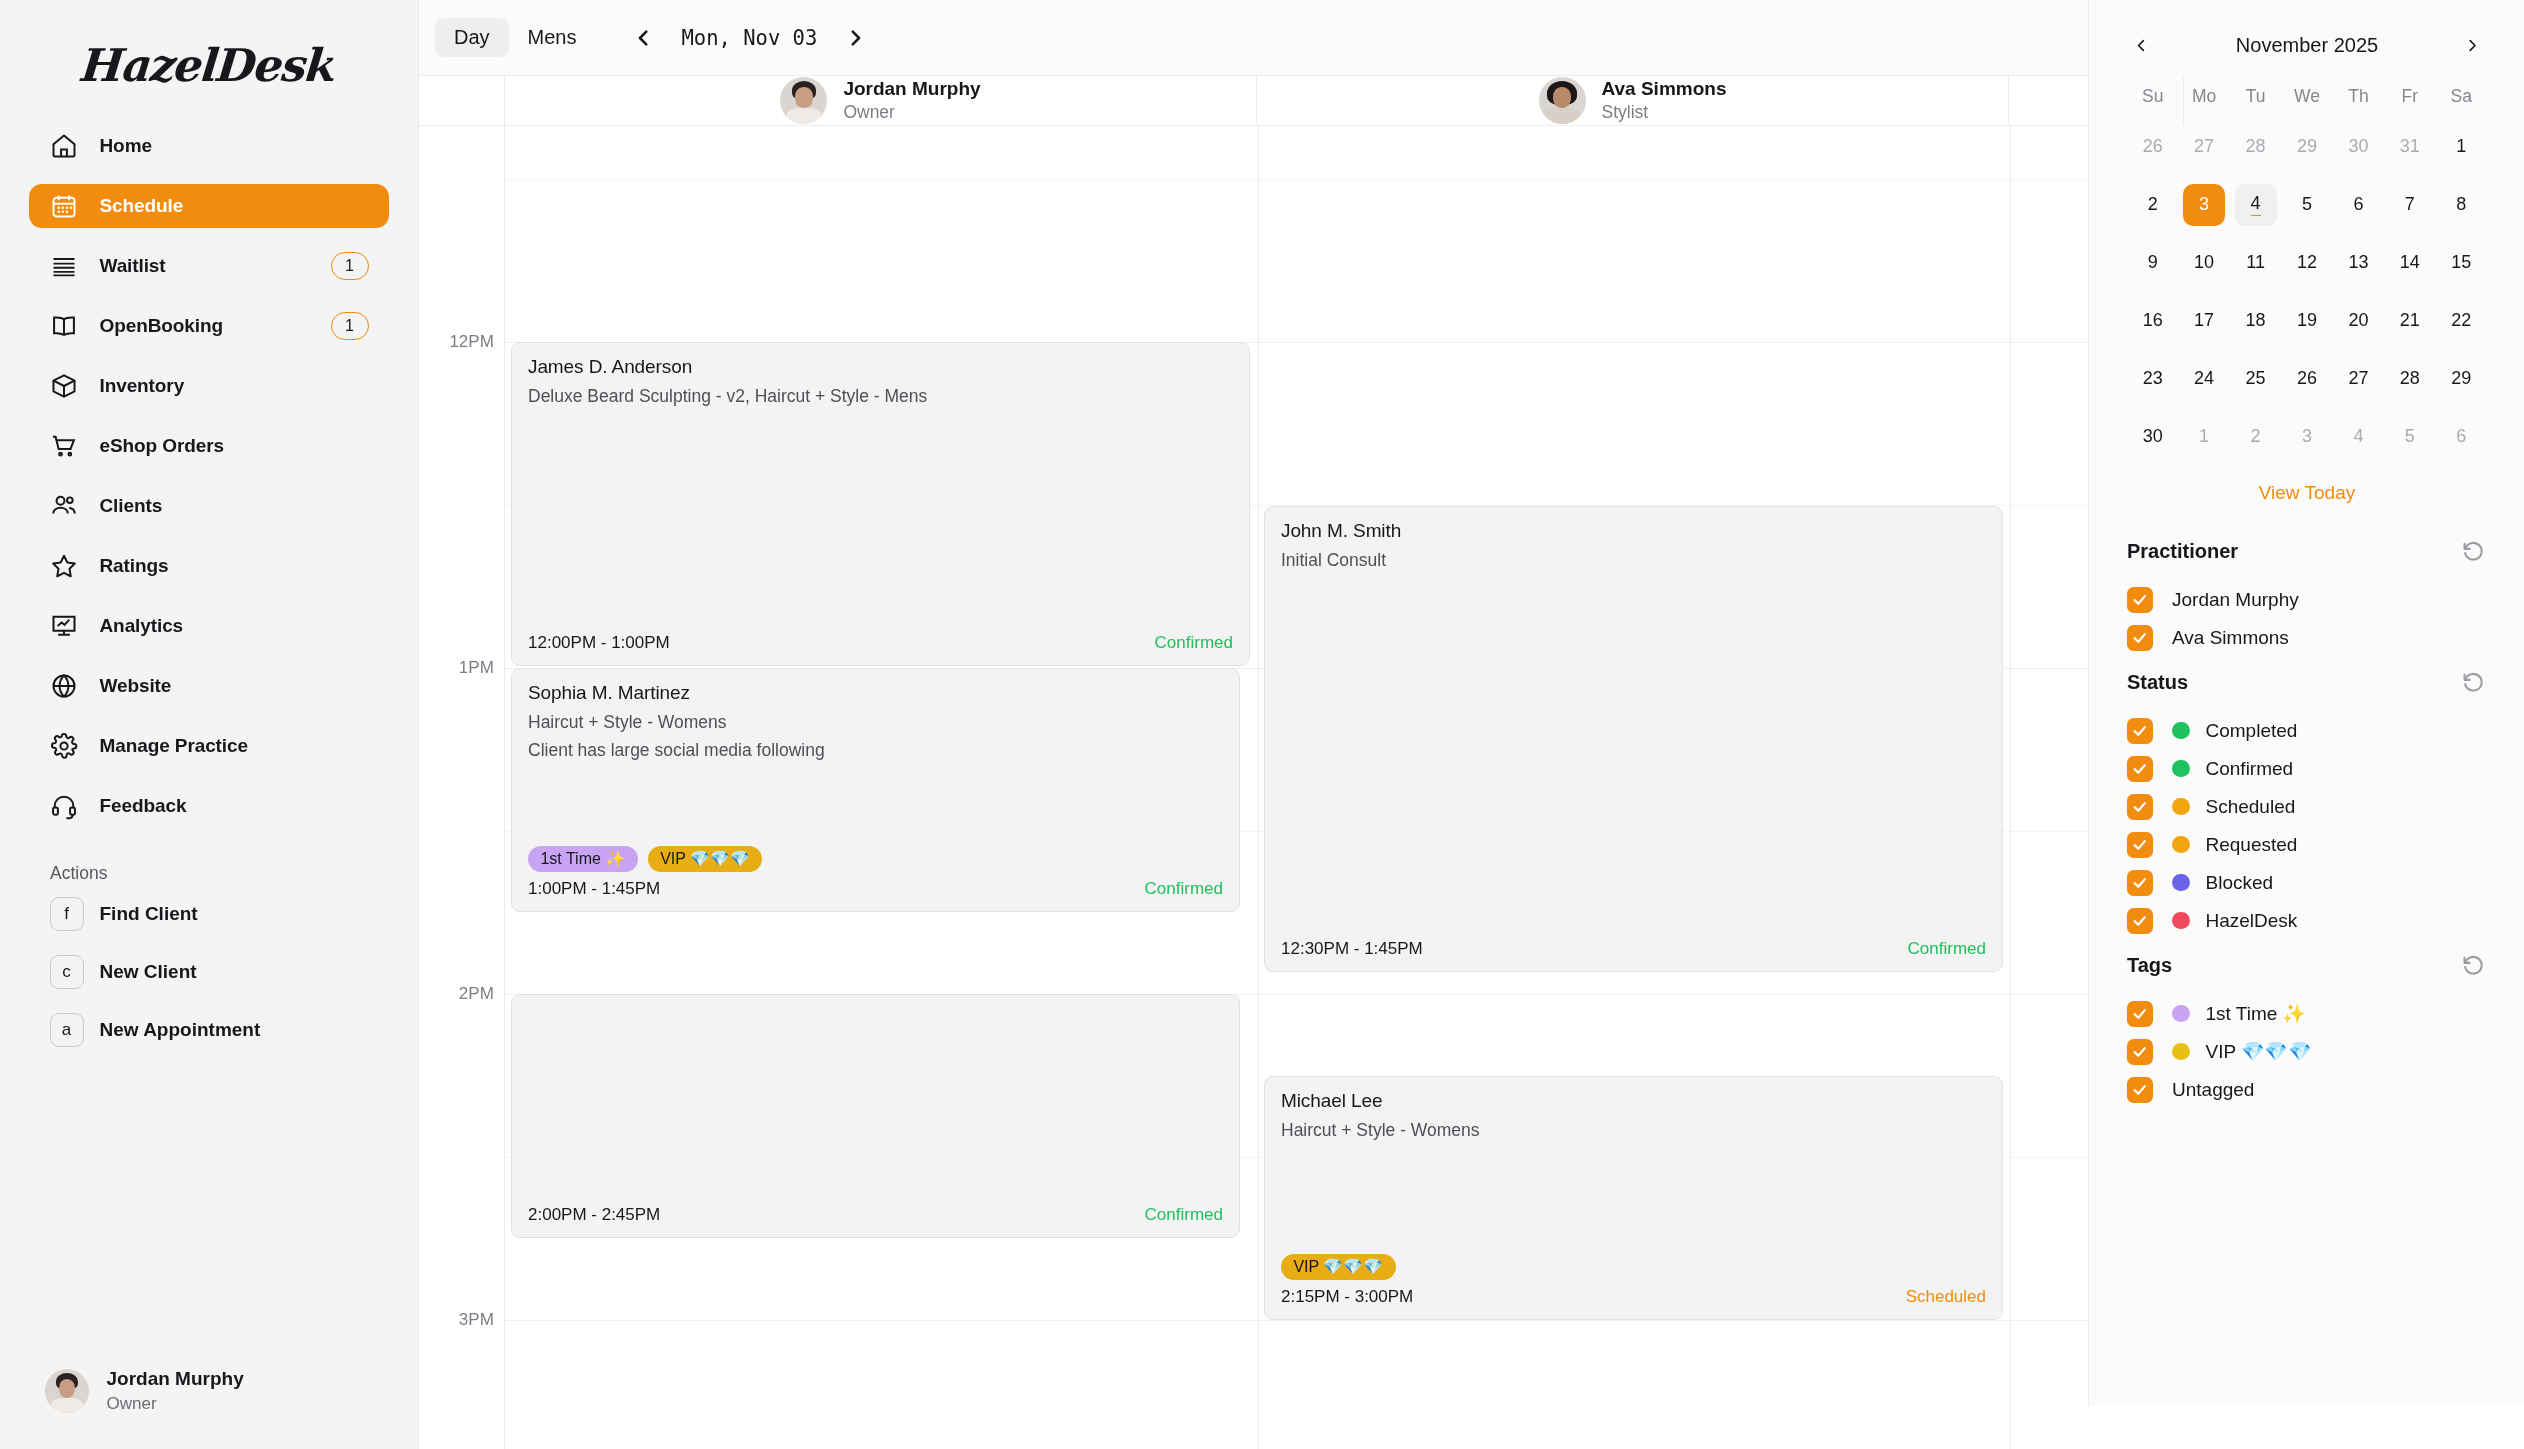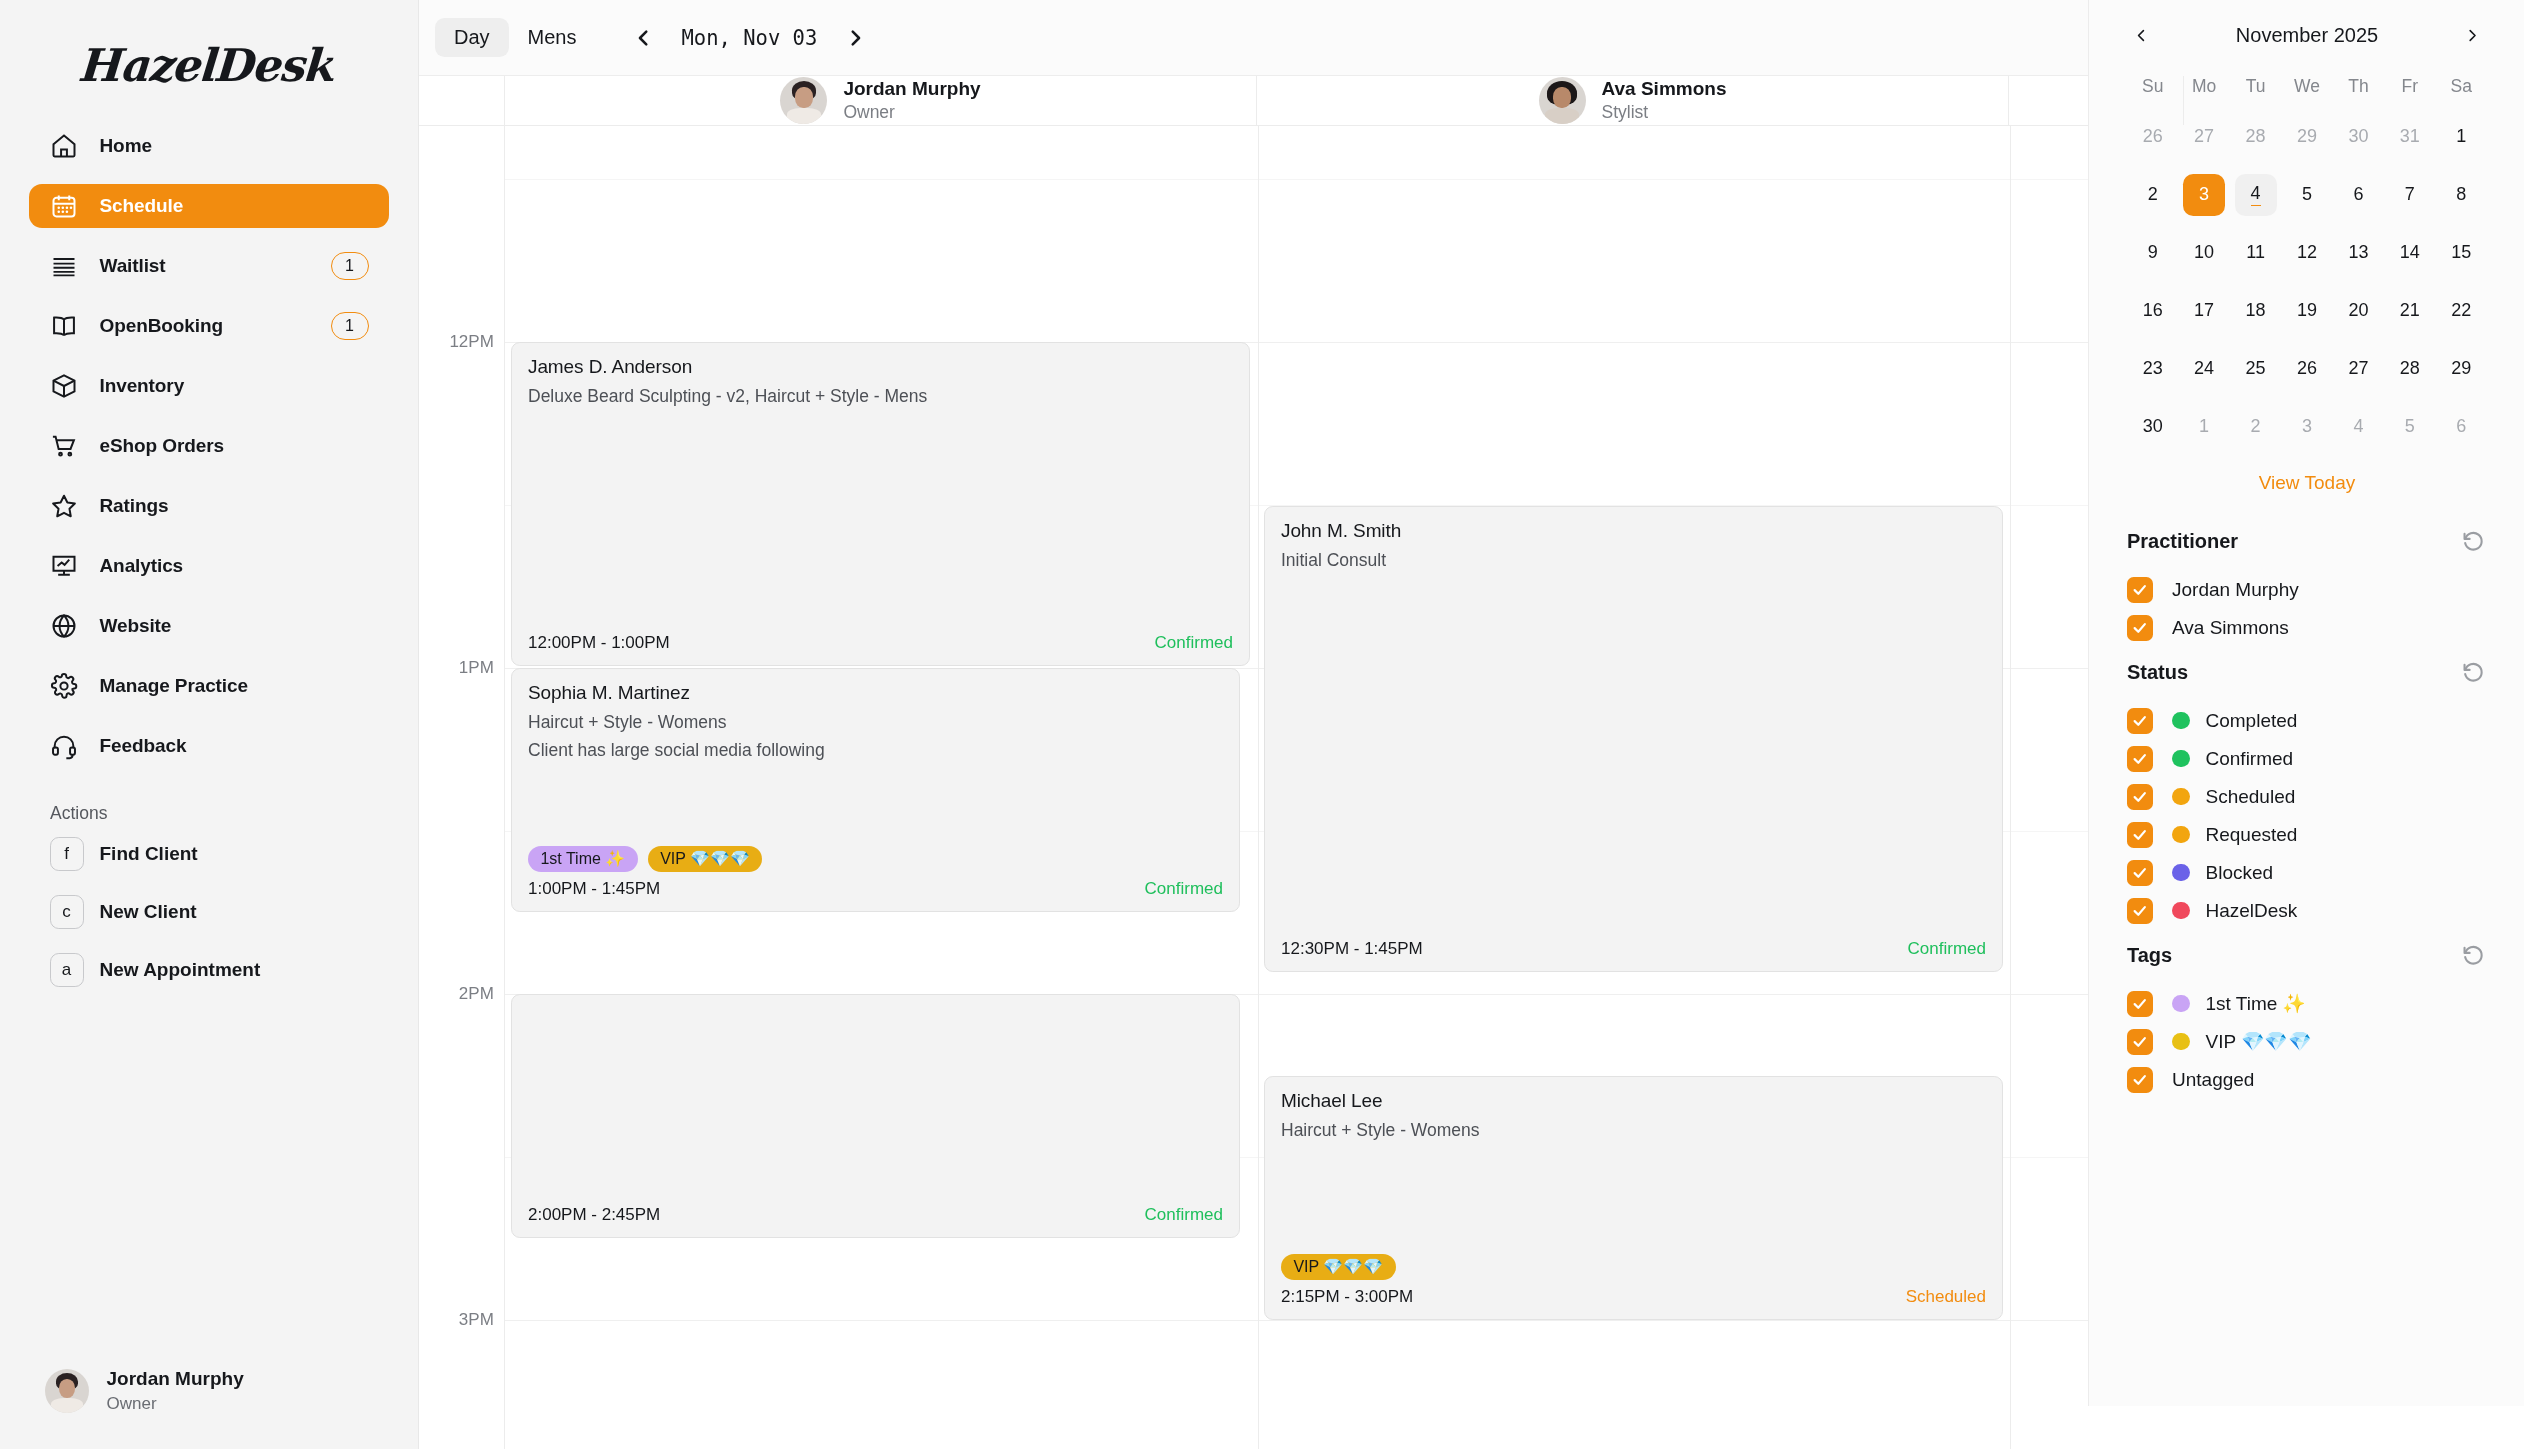--- a/index.html
+++ b/index.html
@@ -157,21 +157,21 @@
     color: #16181c; white-space: nowrap;
   }
   .appt-foot { display: flex; align-items: flex-end; justify-content: space-between; gap: 41px; }
   .appt-time { font-size: 17px; color: #16181c; }
   .appt-status { font-size: 17px; font-weight: 400; }
 
   
   .rpanel {
     width: 437px; flex: 0 0 437px; height: 1406px;
     background: #fbfbfb; border-left: 0.7px solid #ececec;
-    padding: 21px 38px 0 38px; overflow: hidden;
+    padding: 31px 38px 0 38px; overflow: hidden;
   }
   .mini-head { display: flex; align-items: center; justify-content: space-between; margin-bottom: 22px; }
   .mini-title { font-size: 20px; font-weight: 400; color: #16181c; }
   .mini-arrow { width: 29px; height: 29px; display:flex; align-items:center; justify-content:center; cursor:pointer; }
   .mini-arrow svg { width: 14.6px; height: 19px; stroke: #16181c; stroke-width: 2.6; fill:none; }
   .dow-row, .date-row { display: grid; grid-template-columns: repeat(7, 1fr); }
   .dow {
     text-align: center; font-size: 17.5px; color: #84878d; padding: 4.4px 0 10.2px 0;
   }
   .dcell {
@@ -275,20 +275,31 @@
         <span class="nav-icon">
           <svg viewBox="0 0 24 24">
               <path d="M2.5 4h2.3l2.6 10.5h10.2L20.5 7H6"></path>
               <circle cx="9" cy="19" r="1.2"></circle>
               <circle cx="17" cy="19" r="1.2"></circle>
             </svg>
         </span>
         <span class="nav-label">eShop Orders</span>
       </div>
 
+      <div class="nav-item">
+        <span class="nav-icon">
+          <svg viewBox="0 0 24 24">
+              <circle cx="9" cy="7.5" r="3.4"></circle>
+              <circle cx="17" cy="7" r="2.4"></circle>
+              <path d="M2.8 18.5c0-3.2 2.8-5 6.2-5s6.2 1.8 6.2 5"></path>
+              <path d="M16.5 13.8c2.6.2 4.7 1.8 4.7 4.7"></path>
+            </svg>
+        </span>
+        <span class="nav-label">Clients</span>
+      </div>
 
       <div class="nav-item">
         <span class="nav-icon">
           <svg viewBox="0 0 24 24">
               <path d="M12 3.2 14.9 9l6.4.9-4.6 4.5 1.1 6.4-5.8-3-5.8 3 1.1-6.4L2.7 9.9 9.1 9z" stroke-linejoin="round"></path>
             </svg>
         </span>
         <span class="nav-label">Ratings</span>
       </div>
 

